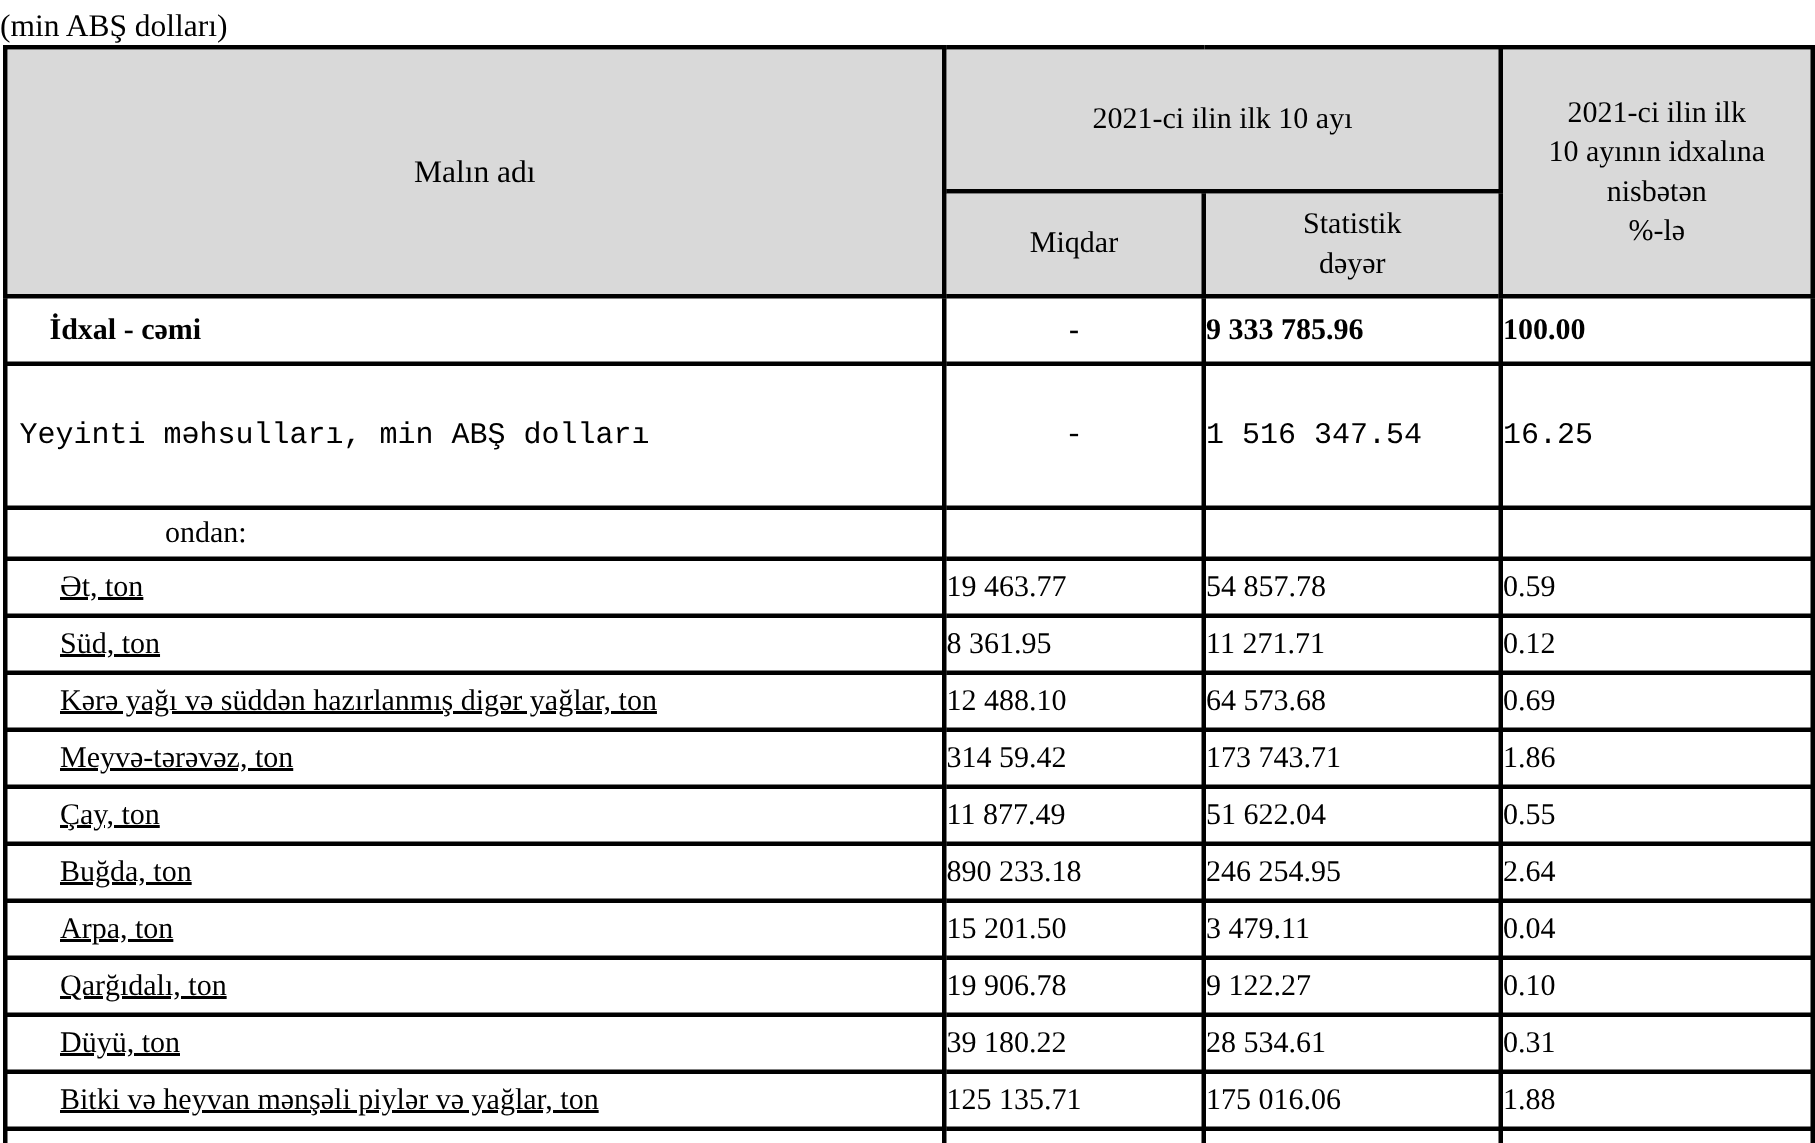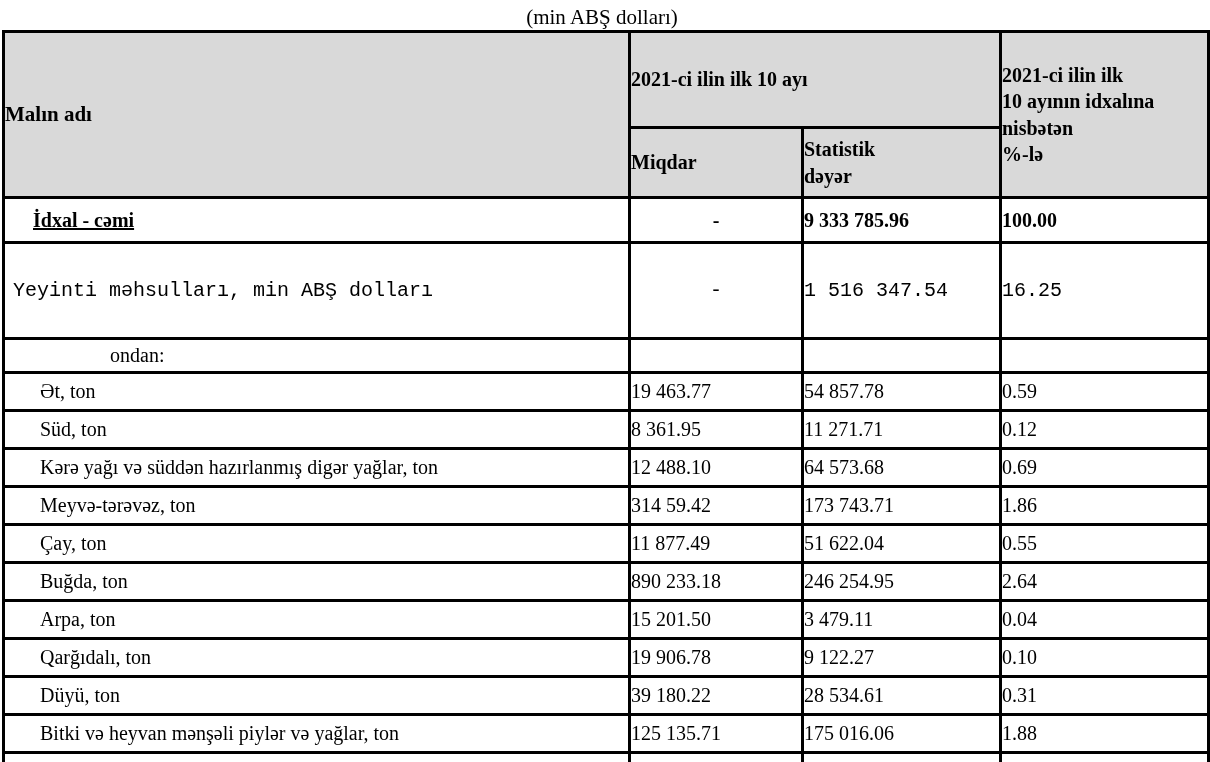--- a/index.html
+++ b/index.html
@@ -4,48 +4,48 @@
 <style>
   * { box-sizing: border-box; margin: 0; padding: 0; }
   html, body { background: #ffffff; }
   body {
     width: 1210px; height: 762px; overflow: hidden;
     font-family: "Liberation Serif", "DejaVu Serif", serif;
     color: #000000;
   }
   .caption {
     height: 30px; line-height: 26px; padding: 4px 6px 0 0;
-    text-align: center; font-size: 21px;
+    text-align: left; font-size: 21px;
   }
   table.imports {
     border-collapse: collapse; table-layout: fixed;
     margin-left: 2px; width: 1205px;
   }
   th, td { border: 3px solid #000000; overflow: hidden; }
   thead th {
-    background: #d9d9d9; font-weight: bold; font-size: 20px;
-    text-align: left; vertical-align: middle;
+    background: #d9d9d9; font-weight: normal; font-size: 20px;
+    text-align: center; vertical-align: middle;
     white-space: pre-line; line-height: 1.32;
   }
   thead th.col-product { font-size: 21px; }
   tr.hr1 { height: 96px; }
   tr.hr2 { height: 70px; }
   td {
     font-size: 20px; vertical-align: middle; background: #ffffff;
   }
   td.qty, td.val, td.pct { text-align: left; padding-right: 20px; }
   td.dash { text-align: center; padding-right: 0; }
   tr.total  { height: 45px; font-weight: bold; }
-  tr.total td.label   { padding-left: 28px; text-decoration: underline; }
+  tr.total td.label   { padding-left: 28px; }
   tr.section { height: 96px; font-family: Liberation Mono, monospace; }
   tr.section td.label { padding-left: 8px; }
   tr.subhead { height: 34px; margin-top: 20px; }
   tr.subhead td.label { padding-left: 105px; }
   tr.item   { height: 38px; }
-  tr.item td.label    { padding-left: 35px; }
+  tr.item td.label    { padding-left: 35px; text-decoration: underline; }
   tr.cutoff { height: 40px; }
 </style>
 </head>
 <body>
 
 <div class="caption">(min ABŞ dolları)</div>
 
 <table class="imports">
   <colgroup>
     <col style="width:626px">

